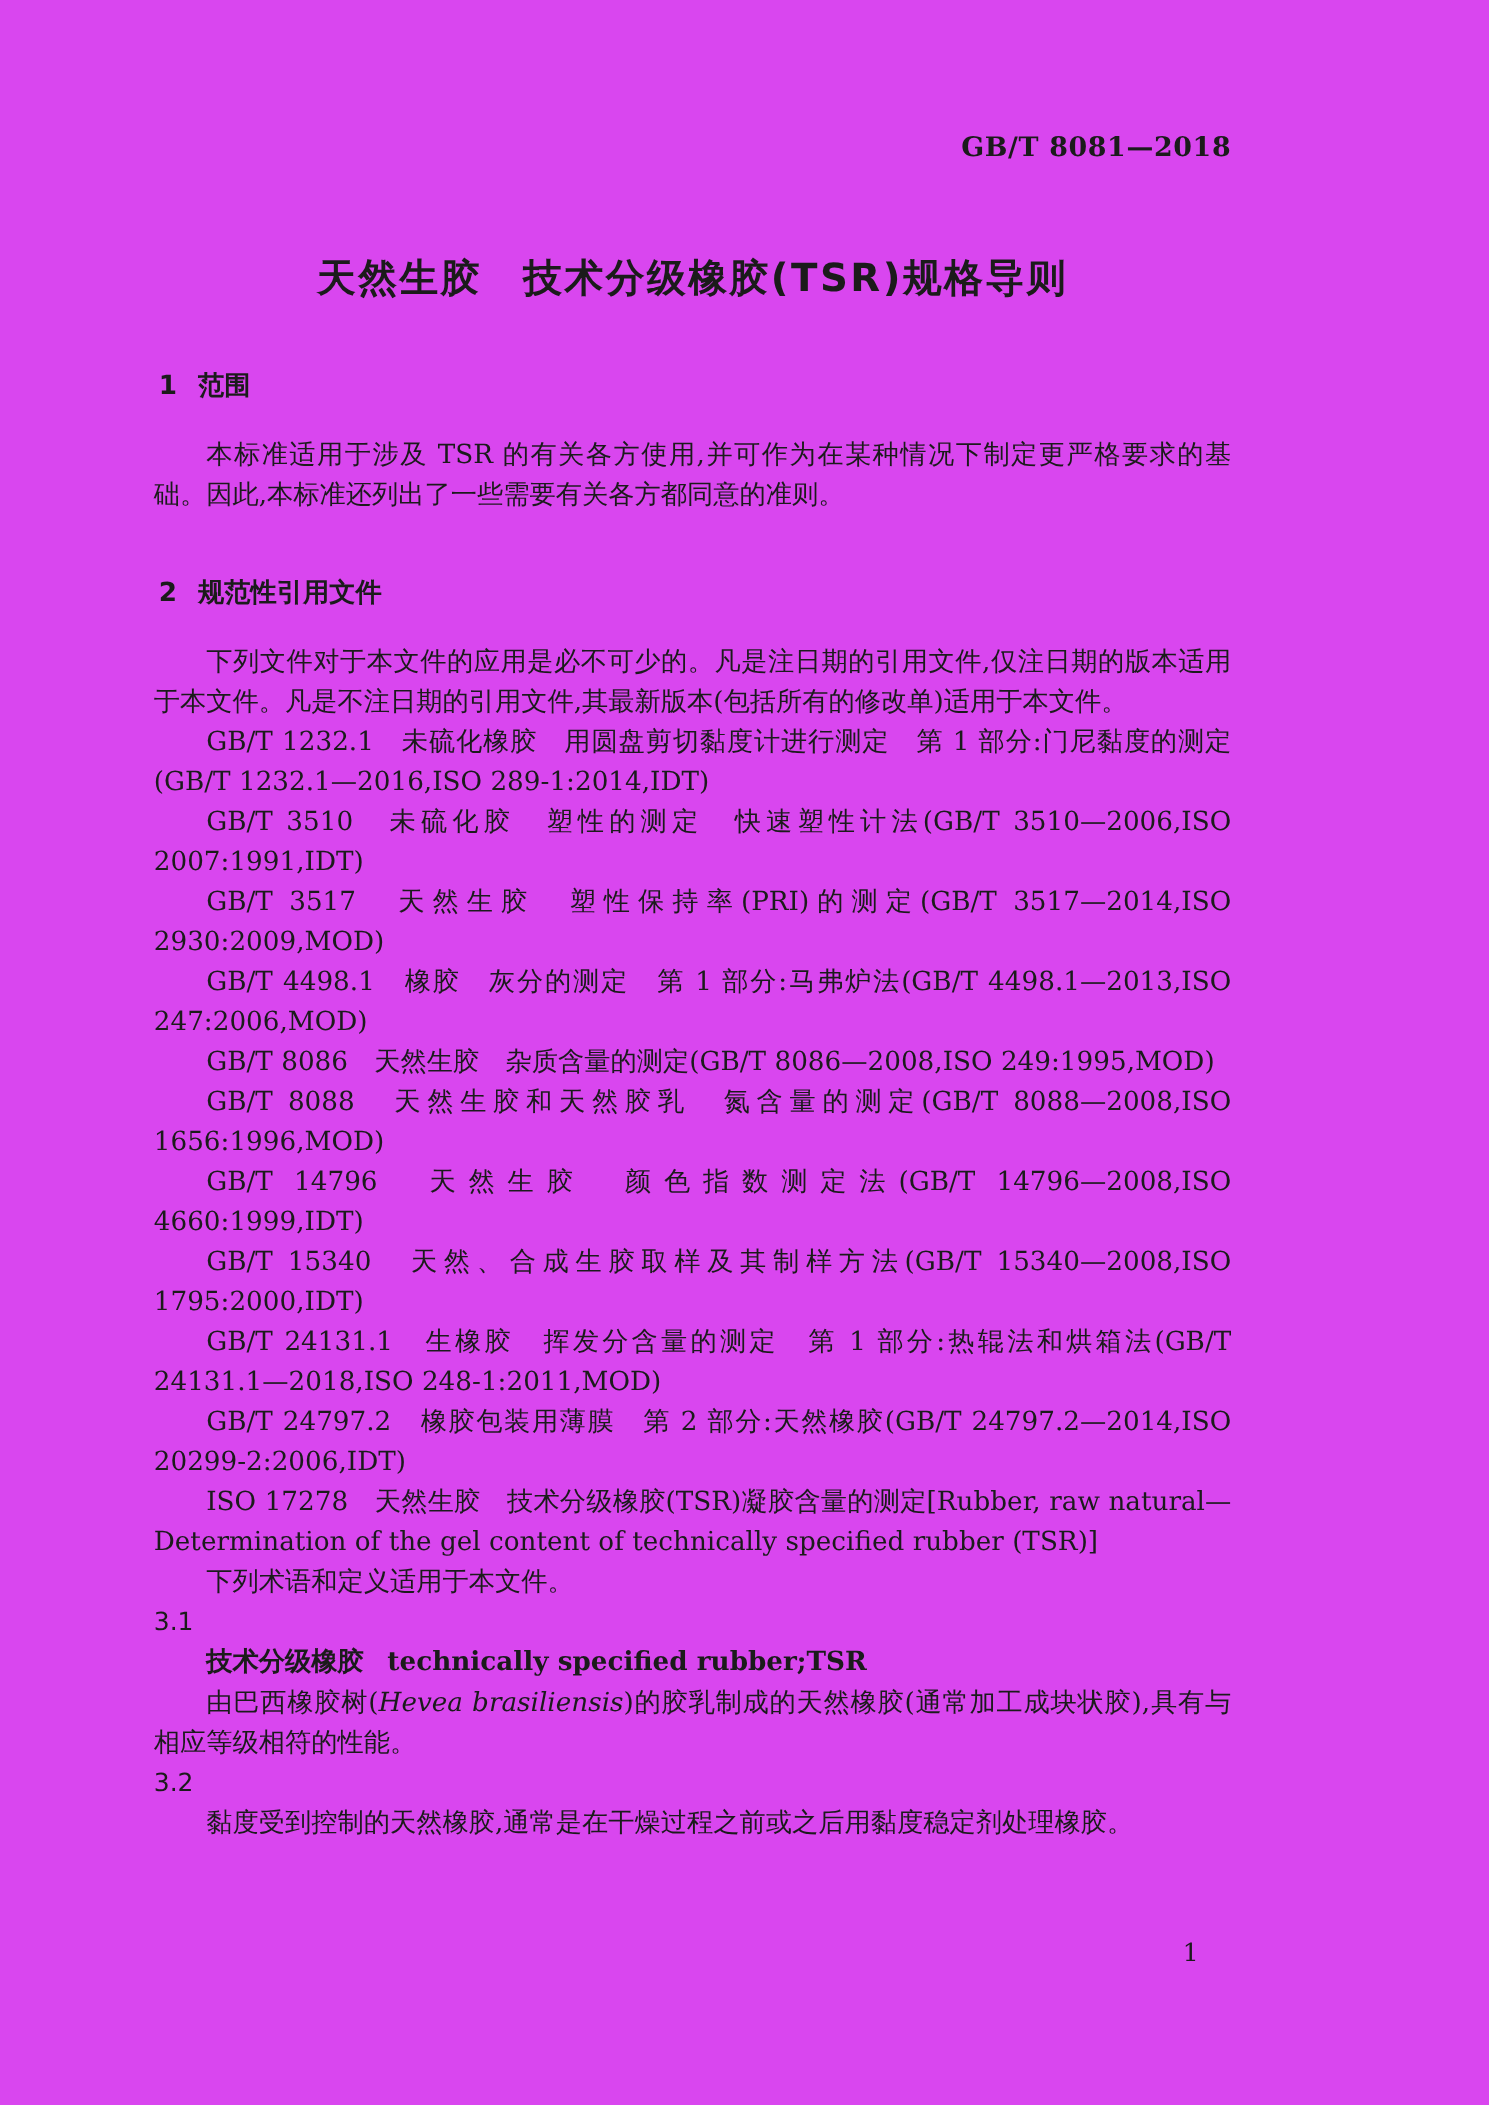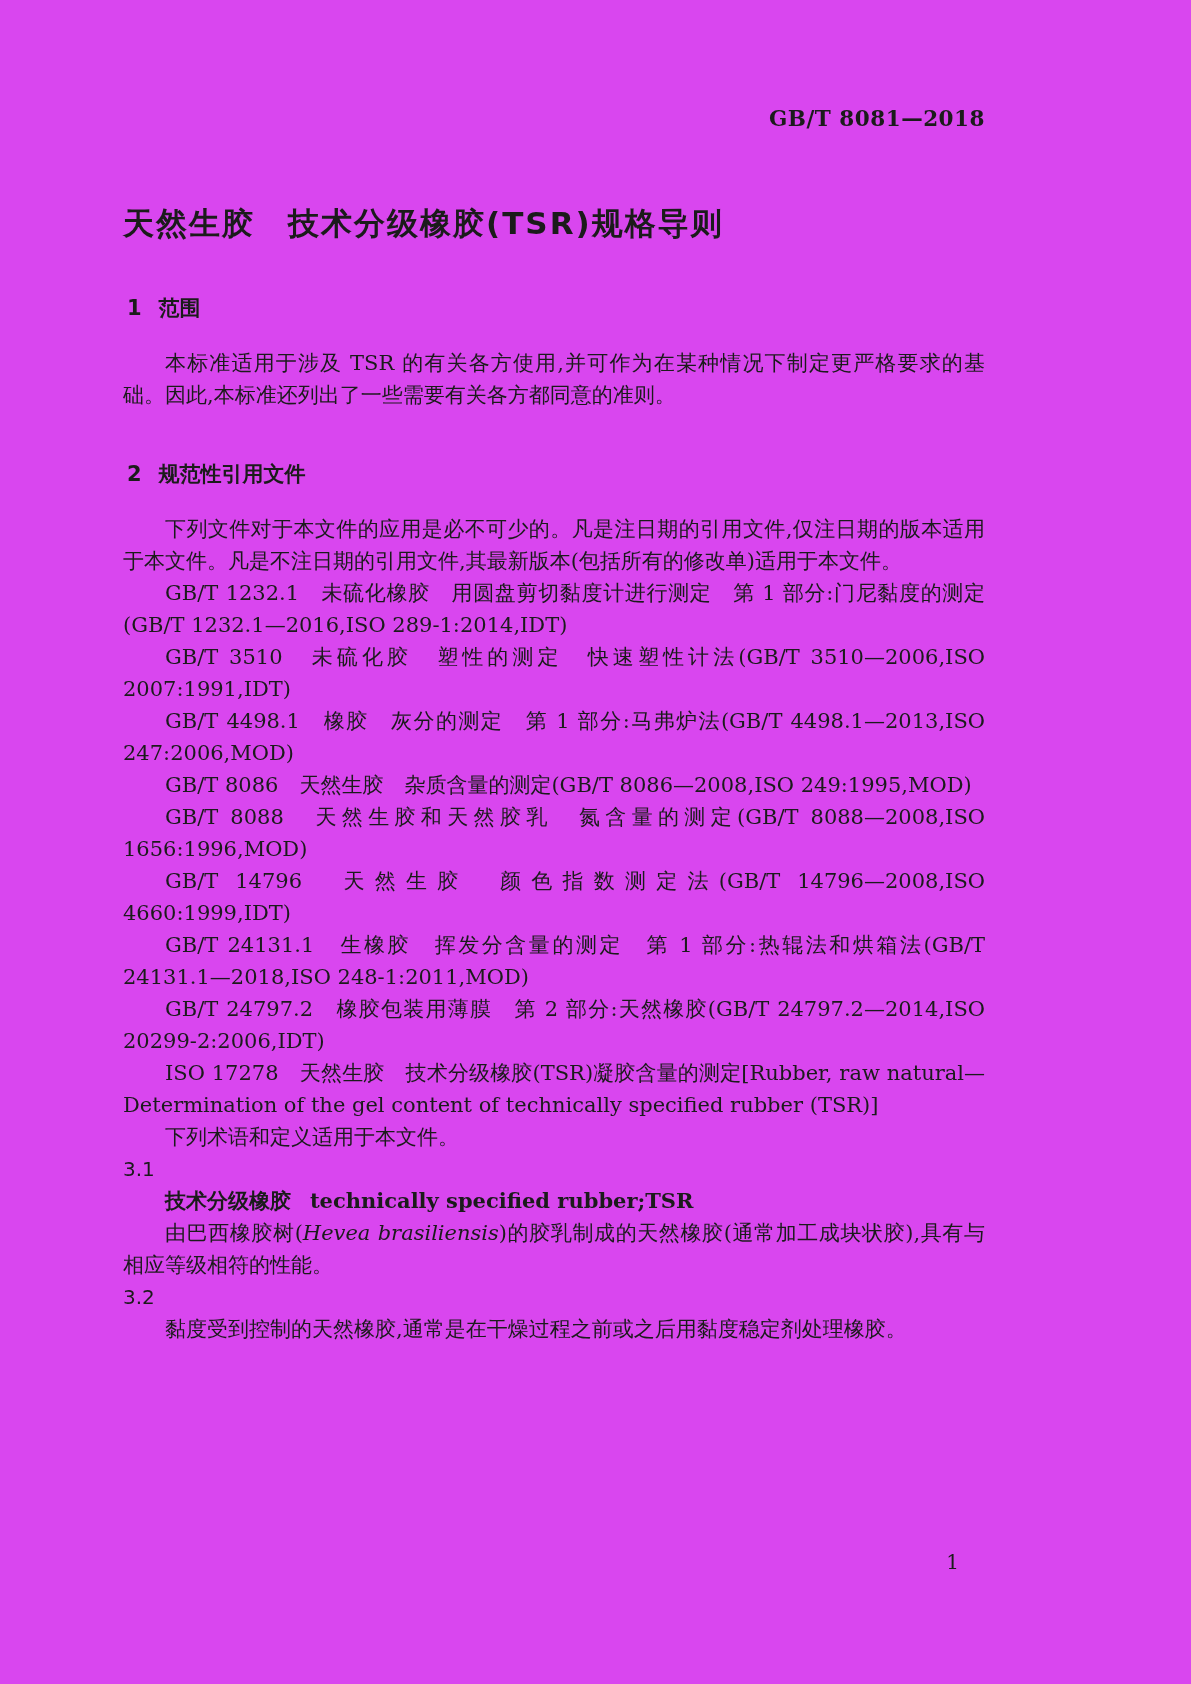--- a/index.html
+++ b/index.html
@@ -22,21 +22,21 @@
   }
   .doc-number {
     font-size: 21.5px;
     font-weight: bold;
     text-align: right;
     letter-spacing: 0.5px;
     line-height: 30px;
   }
   .title {
     margin: 68px 0 0 0;
-    text-align: left;
+    text-align: center;
     font-family: "DejaVu Sans", "Liberation Sans", sans-serif;
     font-size: 31px;
     font-weight: bold;
     letter-spacing: 2px;
     line-height: 43px;
   }
   .sec-heading {
     margin: 48px 0 24px 4px;
     font-family: "DejaVu Sans", "Liberation Sans", sans-serif;
     font-size: 21px;
@@ -94,24 +94,26 @@
   <section>
     <h2 class="sec-heading"><span class="sec-num">1</span><span>范围</span></h2>
     <p class="para">本标准适用于涉及 TSR 的有关各方使用,并可作为在某种情况下制定更严格要求的基础。因此,本标准还列出了一些需要有关各方都同意的准则。</p>
   </section>
 
   <section>
     <h2 class="sec-heading"><span class="sec-num">2</span><span>规范性引用文件</span></h2>
     <p class="para">下列文件对于本文件的应用是必不可少的。凡是注日期的引用文件,仅注日期的版本适用于本文件。凡是不注日期的引用文件,其最新版本(包括所有的修改单)适用于本文件。</p>
     <p class="ref-item">GB/T 1232.1　未硫化橡胶　用圆盘剪切黏度计进行测定　第 1 部分:门尼黏度的测定(GB/T 1232.1—2016,ISO 289-1:2014,IDT)</p>
     <p class="ref-item">GB/T 3510　未硫化胶　塑性的测定　快速塑性计法(GB/T 3510—2006,ISO 2007:1991,IDT)</p>
+    <p class="ref-item">GB/T 3517　天然生胶　塑性保持率(PRI)的测定(GB/T 3517—2014,ISO 2930:2009,MOD)</p>
     <p class="ref-item">GB/T 4498.1　橡胶　灰分的测定　第 1 部分:马弗炉法(GB/T 4498.1—2013,ISO 247:2006,MOD)</p>
     <p class="ref-item">GB/T 8086　天然生胶　杂质含量的测定(GB/T 8086—2008,ISO 249:1995,MOD)</p>
     <p class="ref-item">GB/T 8088　天然生胶和天然胶乳　氮含量的测定(GB/T 8088—2008,ISO 1656:1996,MOD)</p>
     <p class="ref-item">GB/T 14796　天然生胶　颜色指数测定法(GB/T 14796—2008,ISO 4660:1999,IDT)</p>
+    <p class="ref-item">GB/T 15340　天然、合成生胶取样及其制样方法(GB/T 15340—2008,ISO 1795:2000,IDT)</p>
     <p class="ref-item">GB/T 24131.1　生橡胶　挥发分含量的测定　第 1 部分:热辊法和烘箱法(GB/T 24131.1—2018,ISO 248-1:2011,MOD)</p>
     <p class="ref-item">GB/T 24797.2　橡胶包装用薄膜　第 2 部分:天然橡胶(GB/T 24797.2—2014,ISO 20299-2:2006,IDT)</p>
     <p class="ref-item">ISO 17278　天然生胶　技术分级橡胶(TSR)凝胶含量的测定[Rubber, raw natural—Determination of the gel content of technically specified rubber (TSR)]</p>
   </section>
 
   <section>
     <p class="para">下列术语和定义适用于本文件。</p>
 
     <p class="term-no">3.1</p>
     <p class="term-title"><span class="term-cn">技术分级橡胶</span><span class="term-en">technically specified rubber;TSR</span></p>

